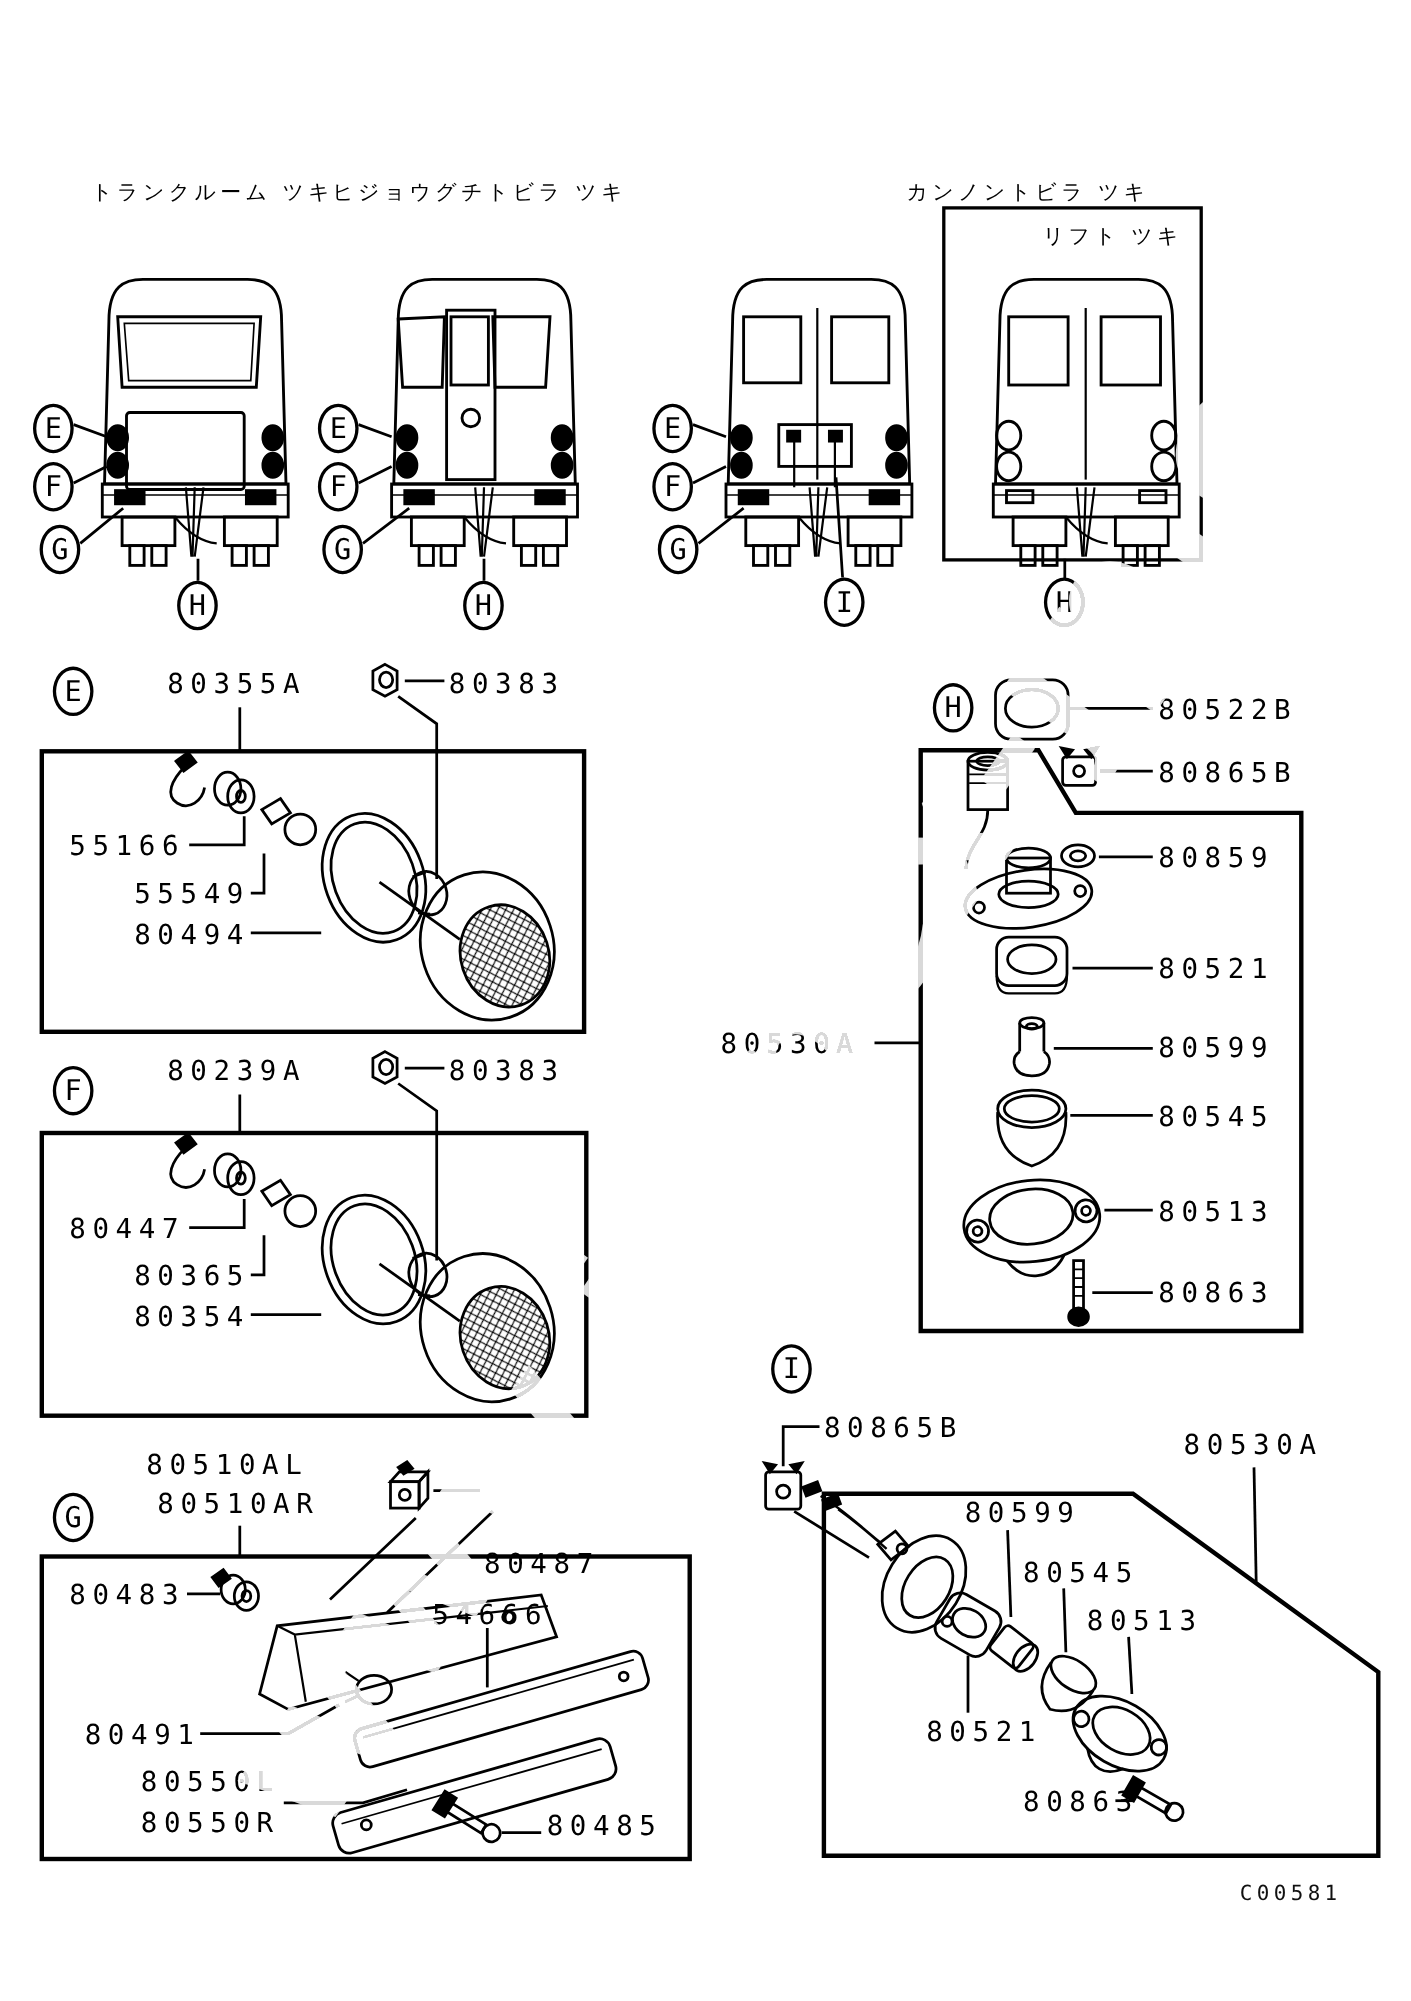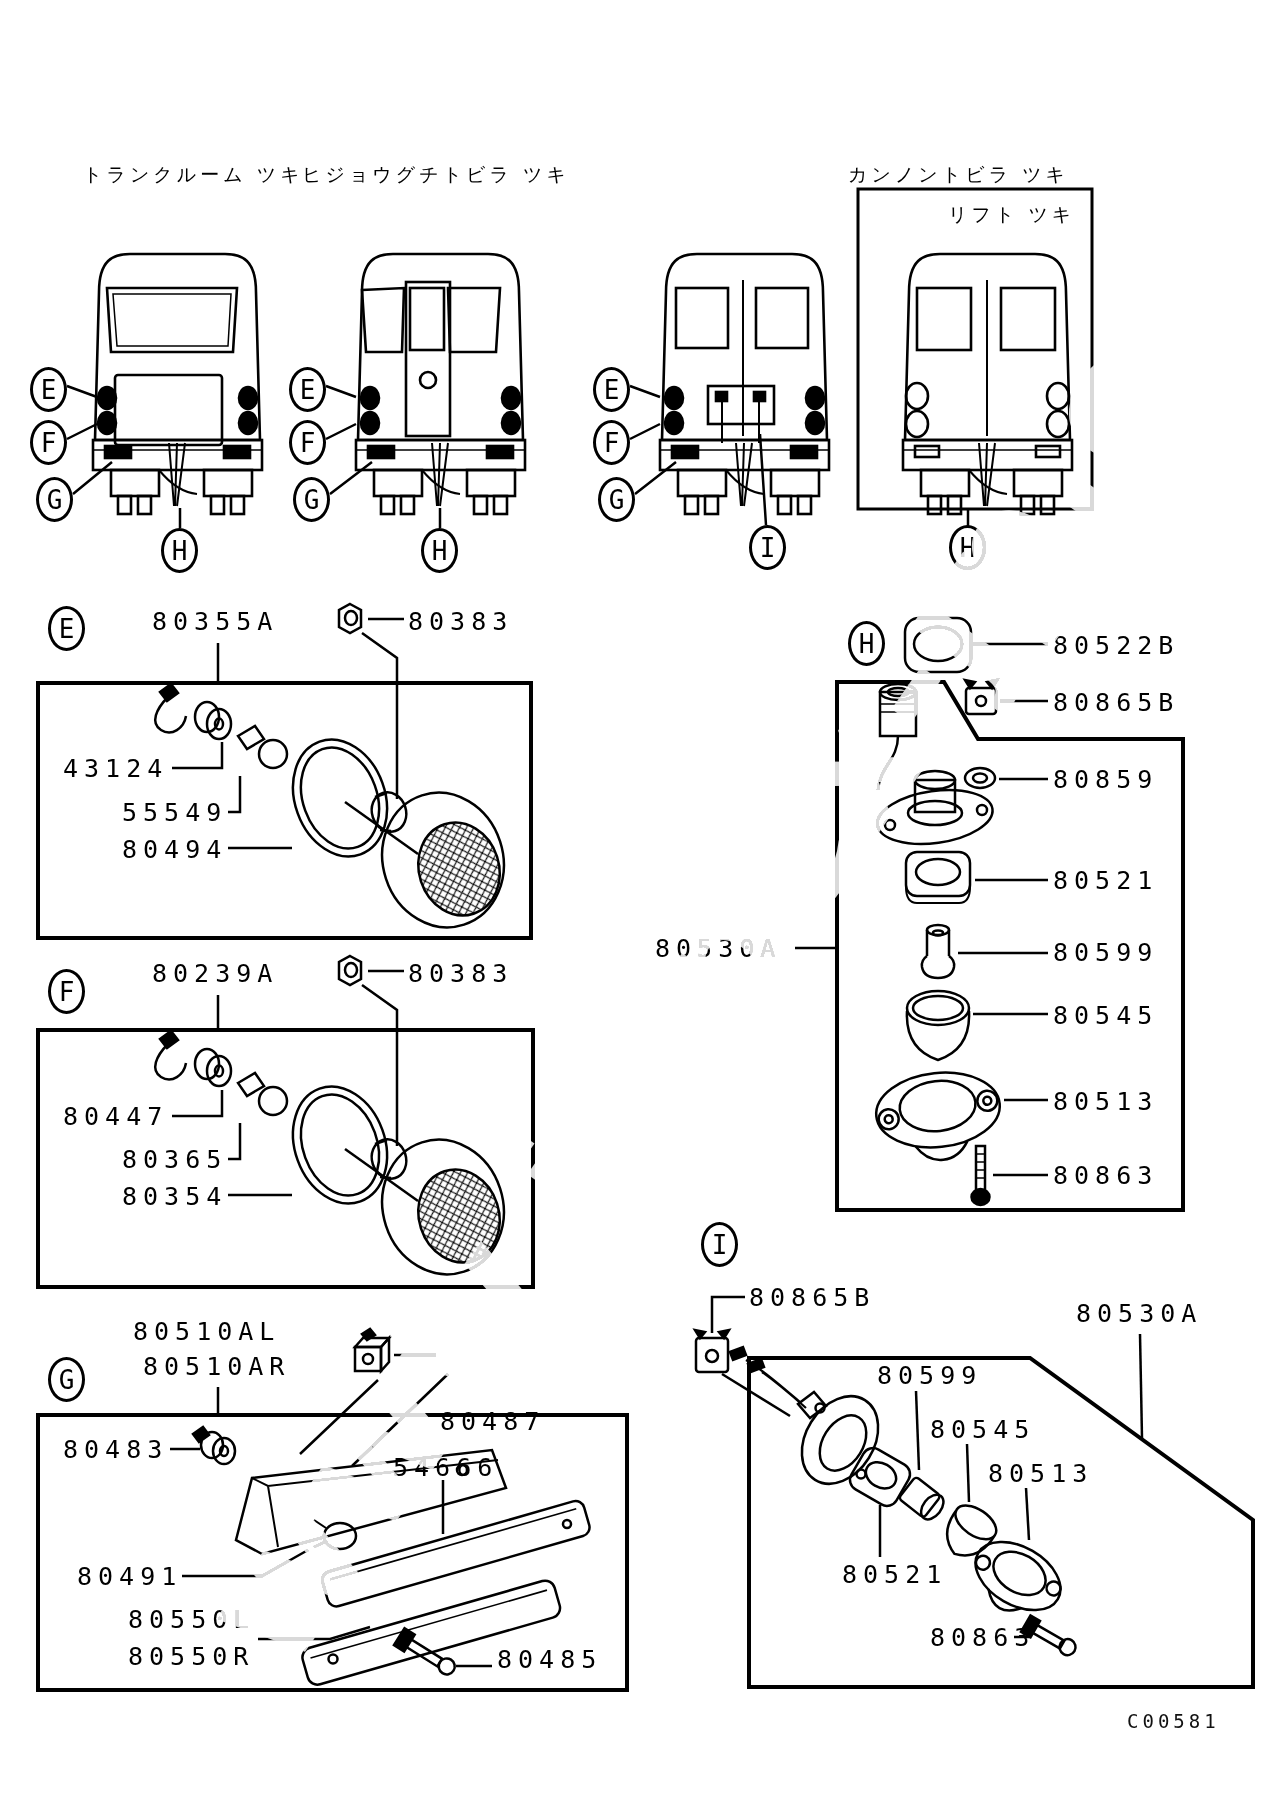--- a/index.html
+++ b/index.html
@@ -387,21 +387,21 @@
       <rect x="1030" y="1590" width="34" height="9"></rect>
       <rect x="1022" y="1585" width="11" height="19" fill="#000"></rect>
       <circle cx="1070" cy="1594" r="8"></circle>
     </g>
     <path d="M1014,1595 L1030,1595"></path>
   </g>
 </svg>
 
 <div class="klabel" style="left:83px;top:120px">トランクルーム ツキ</div>
 <div class="klabel" style="left:302px;top:120px">ヒジョウグチトビラ ツキ</div>
-<div class="klabel" style="left:848px;top:120px">カンノントビラ ツキ</div>
+<div class="klabel" style="left:824px;top:120px">カンノントビラ ツキ</div>
 <div class="klabel" style="left:948px;top:160px">リフト ツキ</div>
 
 <div class="callout" style="left:30px;top:325px">E</div>
 <div class="callout" style="left:30px;top:378px">F</div>
 <div class="callout" style="left:36px;top:435px">G</div>
 <div class="callout" style="left:161px;top:486px">H</div>
 <div class="callout" style="left:289px;top:325px">E</div>
 <div class="callout" style="left:289px;top:378px">F</div>
 <div class="callout" style="left:293px;top:435px">G</div>
 <div class="callout" style="left:421px;top:486px">H</div>
@@ -412,21 +412,21 @@
 <div class="callout" style="left:949px;top:483px">H</div>
 
 <div class="callout" style="left:48px;top:564px">E</div>
 <div class="callout" style="left:48px;top:927px">F</div>
 <div class="callout" style="left:48px;top:1315px">G</div>
 <div class="callout" style="left:848px;top:579px">H</div>
 <div class="callout" style="left:701px;top:1180px">I</div>
 
 <div class="plabel" style="left:152px;top:566px">80355A</div>
 <div class="plabel" style="left:408px;top:566px">80383</div>
-<div class="plabel" style="left:63px;top:713px">43124</div>
+<div class="plabel" style="left:63px;top:713px">55166</div>
 <div class="plabel" style="left:122px;top:757px">55549</div>
 <div class="plabel" style="left:122px;top:794px">80494</div>
 
 <div class="plabel" style="left:152px;top:918px">80239A</div>
 <div class="plabel" style="left:408px;top:918px">80383</div>
 <div class="plabel" style="left:63px;top:1061px">80447</div>
 <div class="plabel" style="left:122px;top:1104px">80365</div>
 <div class="plabel" style="left:122px;top:1141px">80354</div>
 
 <div class="plabel" style="left:133px;top:1276px">80510AL</div>

